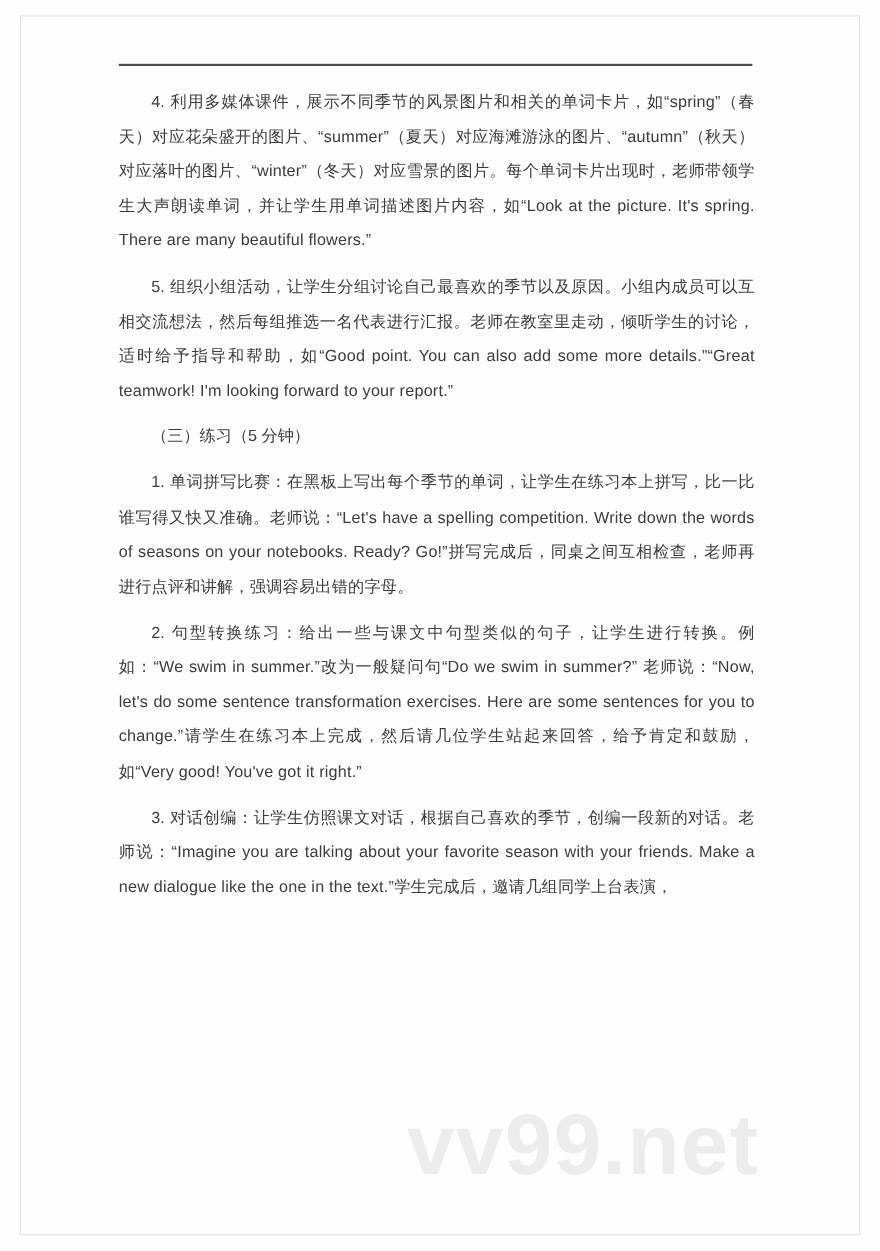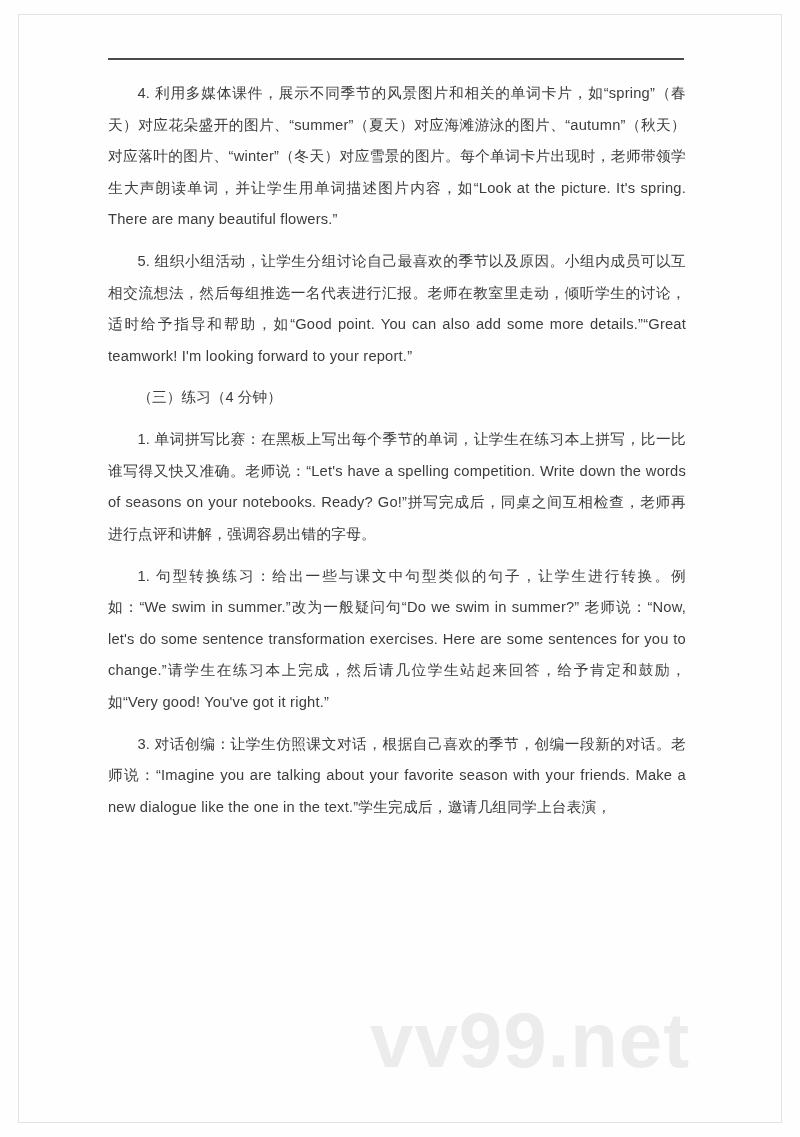--- a/index.html
+++ b/index.html
@@ -85,22 +85,22 @@
 </head>
 <body>
 
 <div class="page">
   <div class="page-border"></div>
   <div class="header-rule"></div>
 
   <div class="content">
     <p class="para indent">4. 利用多媒体课件，展示不同季节的风景图片和相关的单词卡片，如“spring”（春天）对应花朵盛开的图片、“summer”（夏天）对应海滩游泳的图片、“autumn”（秋天）对应落叶的图片、“winter”（冬天）对应雪景的图片。每个单词卡片出现时，老师带领学生大声朗读单词，并让学生用单词描述图片内容，如“Look at the picture. It's spring. There are many beautiful flowers.”</p>
     <p class="para indent">5. 组织小组活动，让学生分组讨论自己最喜欢的季节以及原因。小组内成员可以互相交流想法，然后每组推选一名代表进行汇报。老师在教室里走动，倾听学生的讨论，适时给予指导和帮助，如“Good point. You can also add some more details.”“Great teamwork! I'm looking forward to your report.”</p>
-    <p class="section-head">（三）练习（4 分钟）</p>
+    <p class="section-head">（三）练习（5 分钟）</p>
     <p class="para indent">1. 单词拼写比赛：在黑板上写出每个季节的单词，让学生在练习本上拼写，比一比谁写得又快又准确。老师说：“Let's have a spelling competition. Write down the words of seasons on your notebooks. Ready? Go!”拼写完成后，同桌之间互相检查，老师再进行点评和讲解，强调容易出错的字母。</p>
-    <p class="para indent">1. 句型转换练习：给出一些与课文中句型类似的句子，让学生进行转换。例如：“We swim in summer.”改为一般疑问句“Do we swim in summer?” 老师说：“Now, let's do some sentence transformation exercises. Here are some sentences for you to change.”请学生在练习本上完成，然后请几位学生站起来回答，给予肯定和鼓励，如“Very good! You've got it right.”</p>
+    <p class="para indent">2. 句型转换练习：给出一些与课文中句型类似的句子，让学生进行转换。例如：“We swim in summer.”改为一般疑问句“Do we swim in summer?” 老师说：“Now, let's do some sentence transformation exercises. Here are some sentences for you to change.”请学生在练习本上完成，然后请几位学生站起来回答，给予肯定和鼓励，如“Very good! You've got it right.”</p>
     <p class="para indent">3. 对话创编：让学生仿照课文对话，根据自己喜欢的季节，创编一段新的对话。老师说：“Imagine you are talking about your favorite season with your friends. Make a new dialogue like the one in the text.”学生完成后，邀请几组同学上台表演，</p>
   </div>
 
   <div class="watermark">
     <span>vv99.net</span>
   </div>
 </div>
 
 </body></html>

